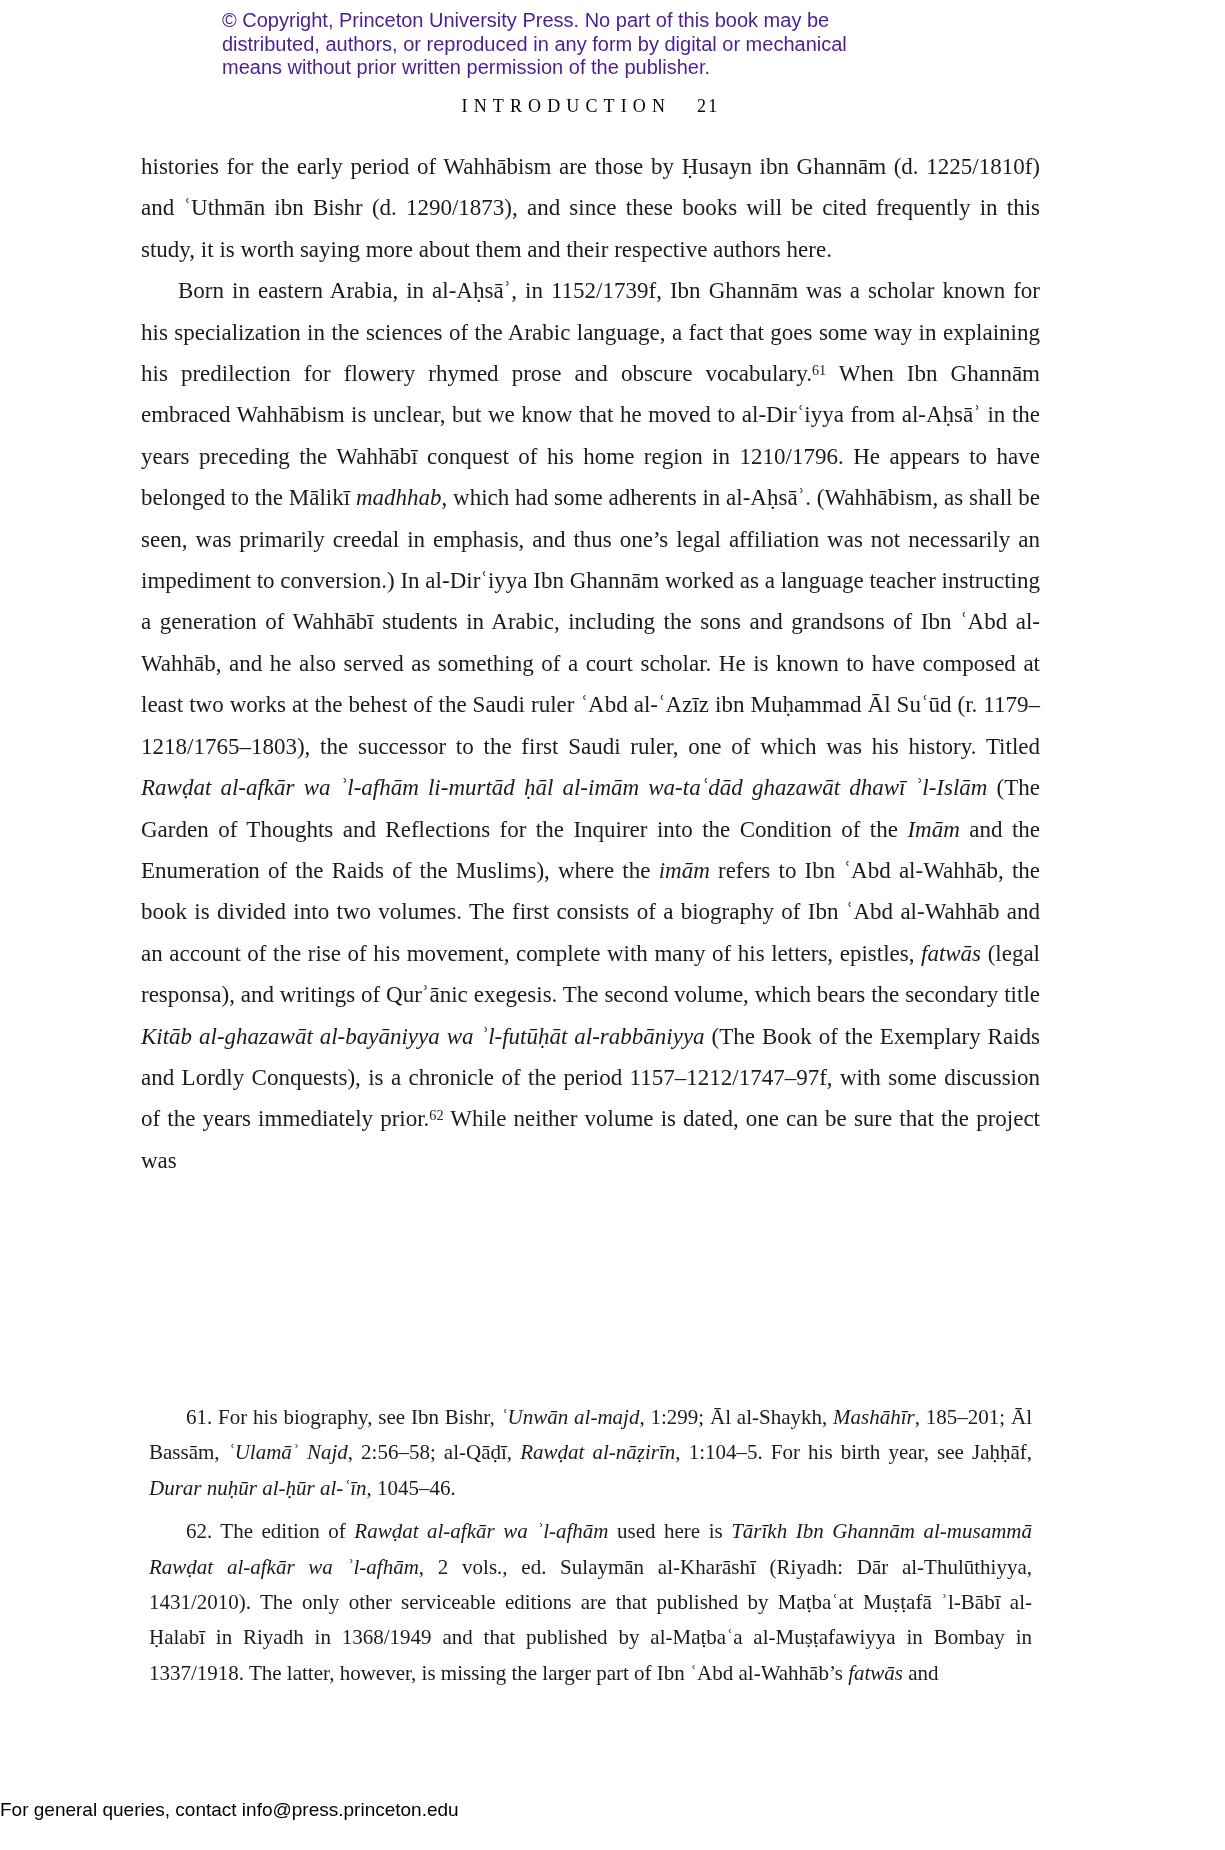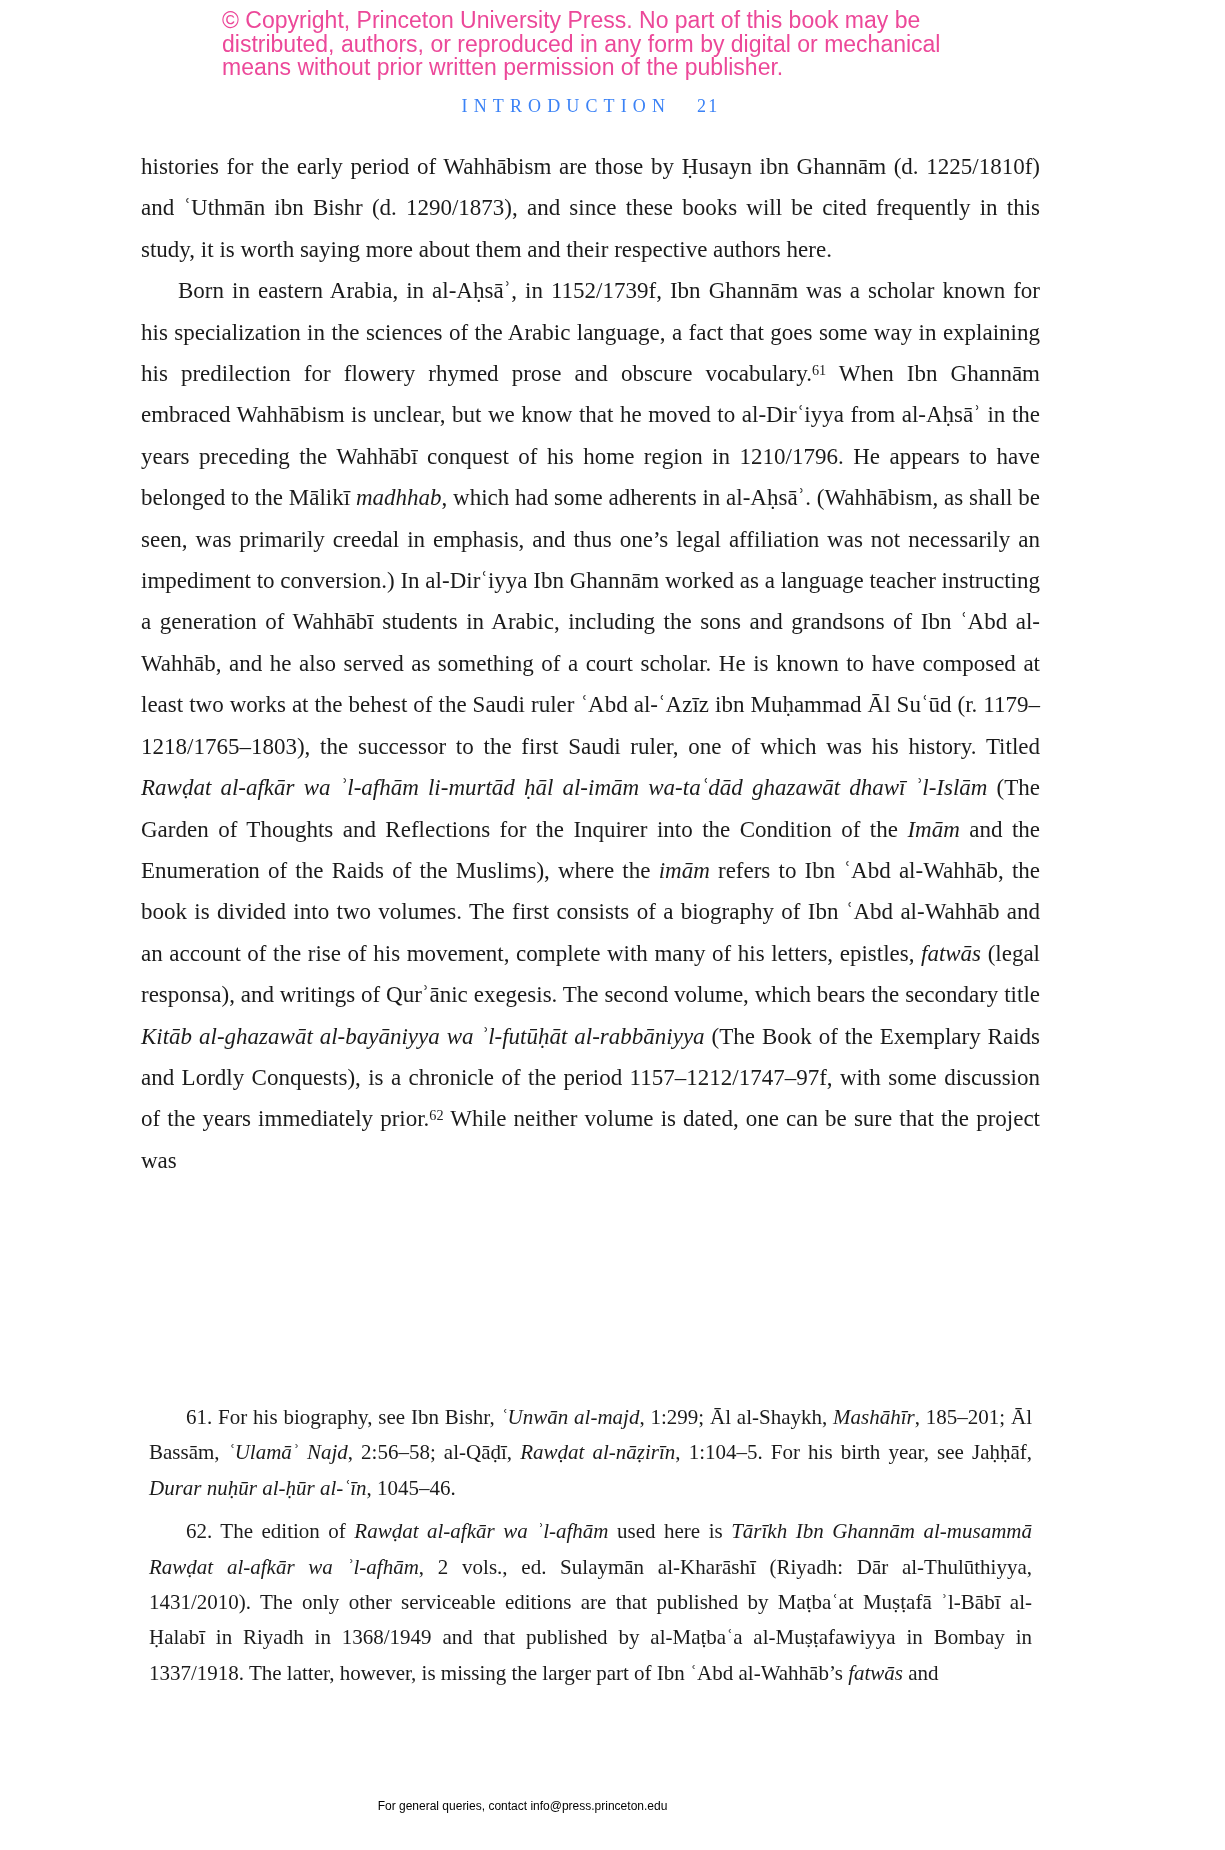--- a/index.html
+++ b/index.html
@@ -7,27 +7,27 @@
     width:1225px; height:1850px;
     background:#ffffff; color:#161616;
     position:relative;
     font-family:"Liberation Serif", serif;
     -webkit-font-smoothing:antialiased;
   }
   .sans { font-family:"Liberation Sans", sans-serif; }
 
   .copyright-block {
     position:absolute; top:9px; left:222px;
-    font-size:23px; line-height:23.5px; color:#ec4899;
+    font-size:20px; line-height:23.5px; color:#4c1d95;
   }
 
   .running-head {
     position:absolute; top:96px; left:141px; width:899px;
     text-align:center;
-    font-size:18px; color:#3b82f6;
+    font-size:18px; color:#000000;
   }
   .running-head .head-title { letter-spacing:0.34em; }
   .running-head .head-page { letter-spacing:0.12em; margin-left:26px; }
 
   .body-text {
     position:absolute; top:146px; left:141px; width:899px;
     font-size:23px; line-height:41.4px;
     text-align:justify; color:#1b1b1b;
   }
   .body-text p { margin:0; }
@@ -40,22 +40,22 @@
 
   .footnotes {
     position:absolute; top:1392px; left:141px; width:899px;
     font-size:21px; line-height:35.4px;
     text-align:justify; color:#1b1b1b;
   }
   .footnotes p { margin:8px; text-indent:37px; }
 
   .page-footer {
     position:absolute; top:1799px; left:0; width:1045px;
-    text-align:center;
-    font-size:12px; color:#000;
+    text-align:left;
+    font-size:19px; color:#000;
   }
 </style>
 </head>
 <body>
 
 <div class="copyright-block sans">
   <div>© Copyright, Princeton University Press. No part of this book may be</div>
   <div>distributed, authors, or reproduced in any form by digital or mechanical</div>
   <div>means without prior written permission of the publisher.</div>
 </div>

